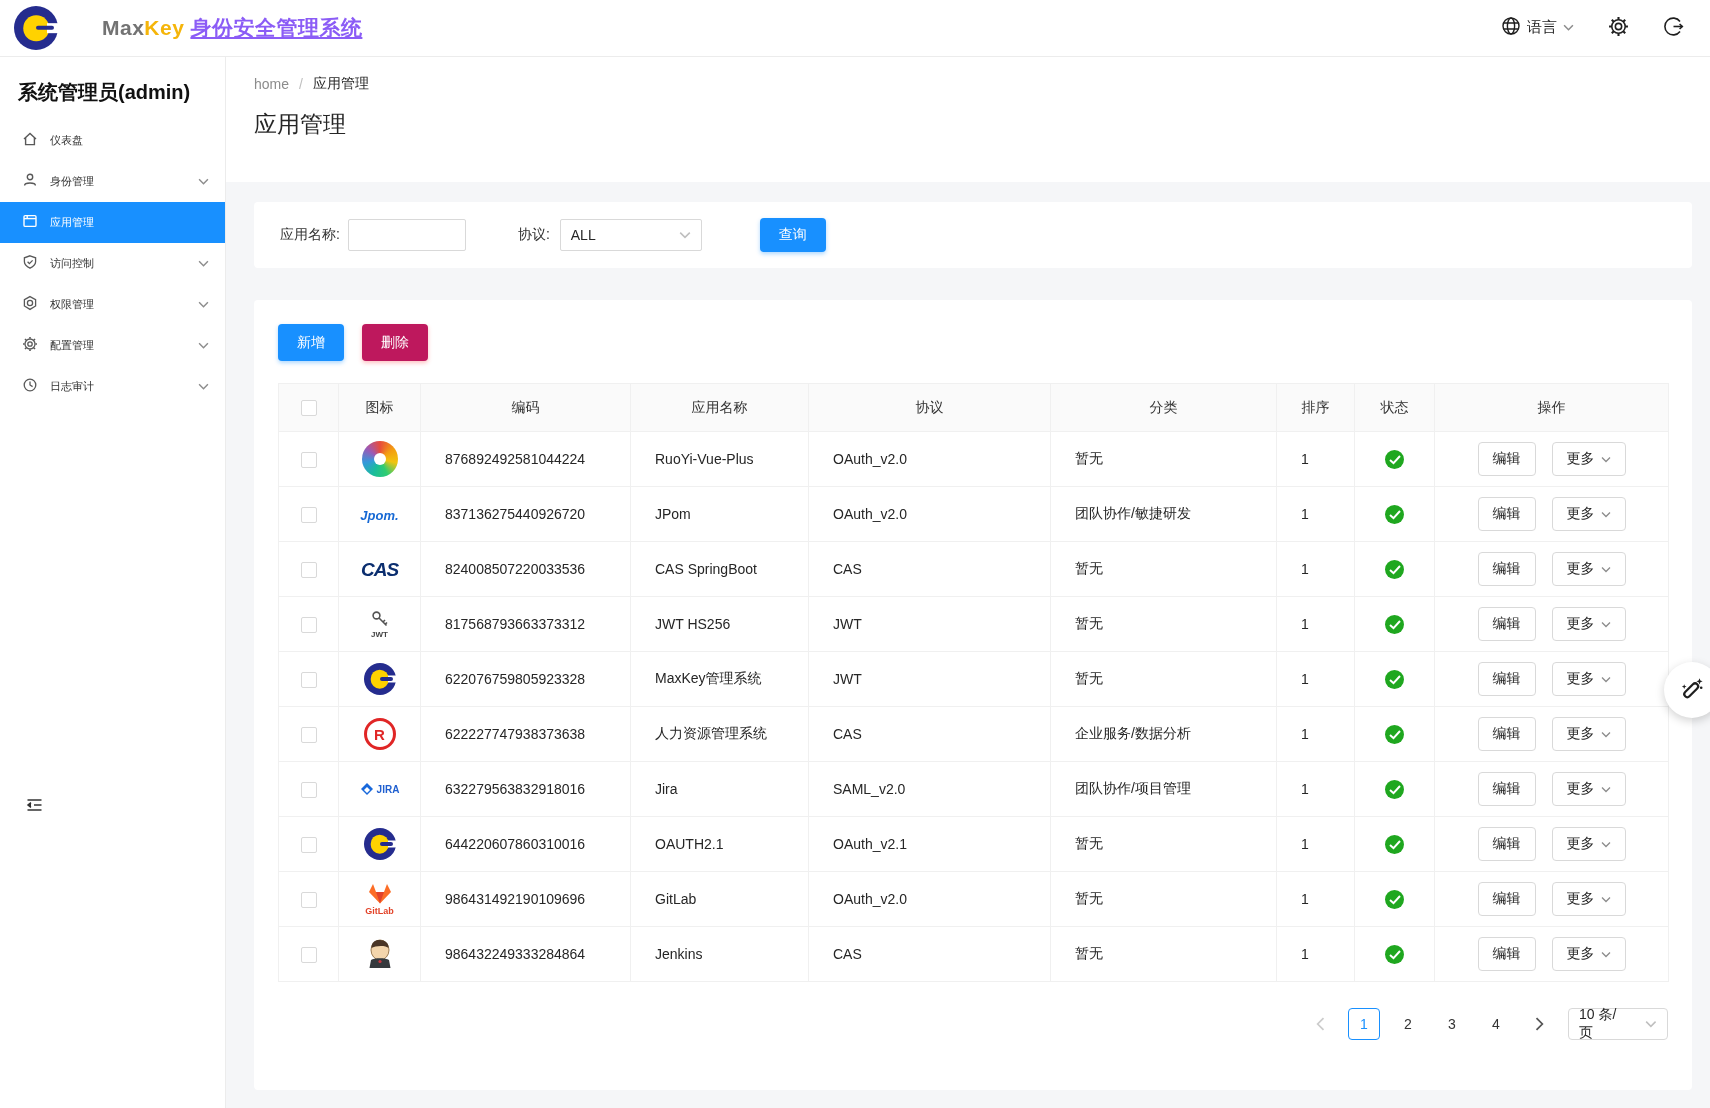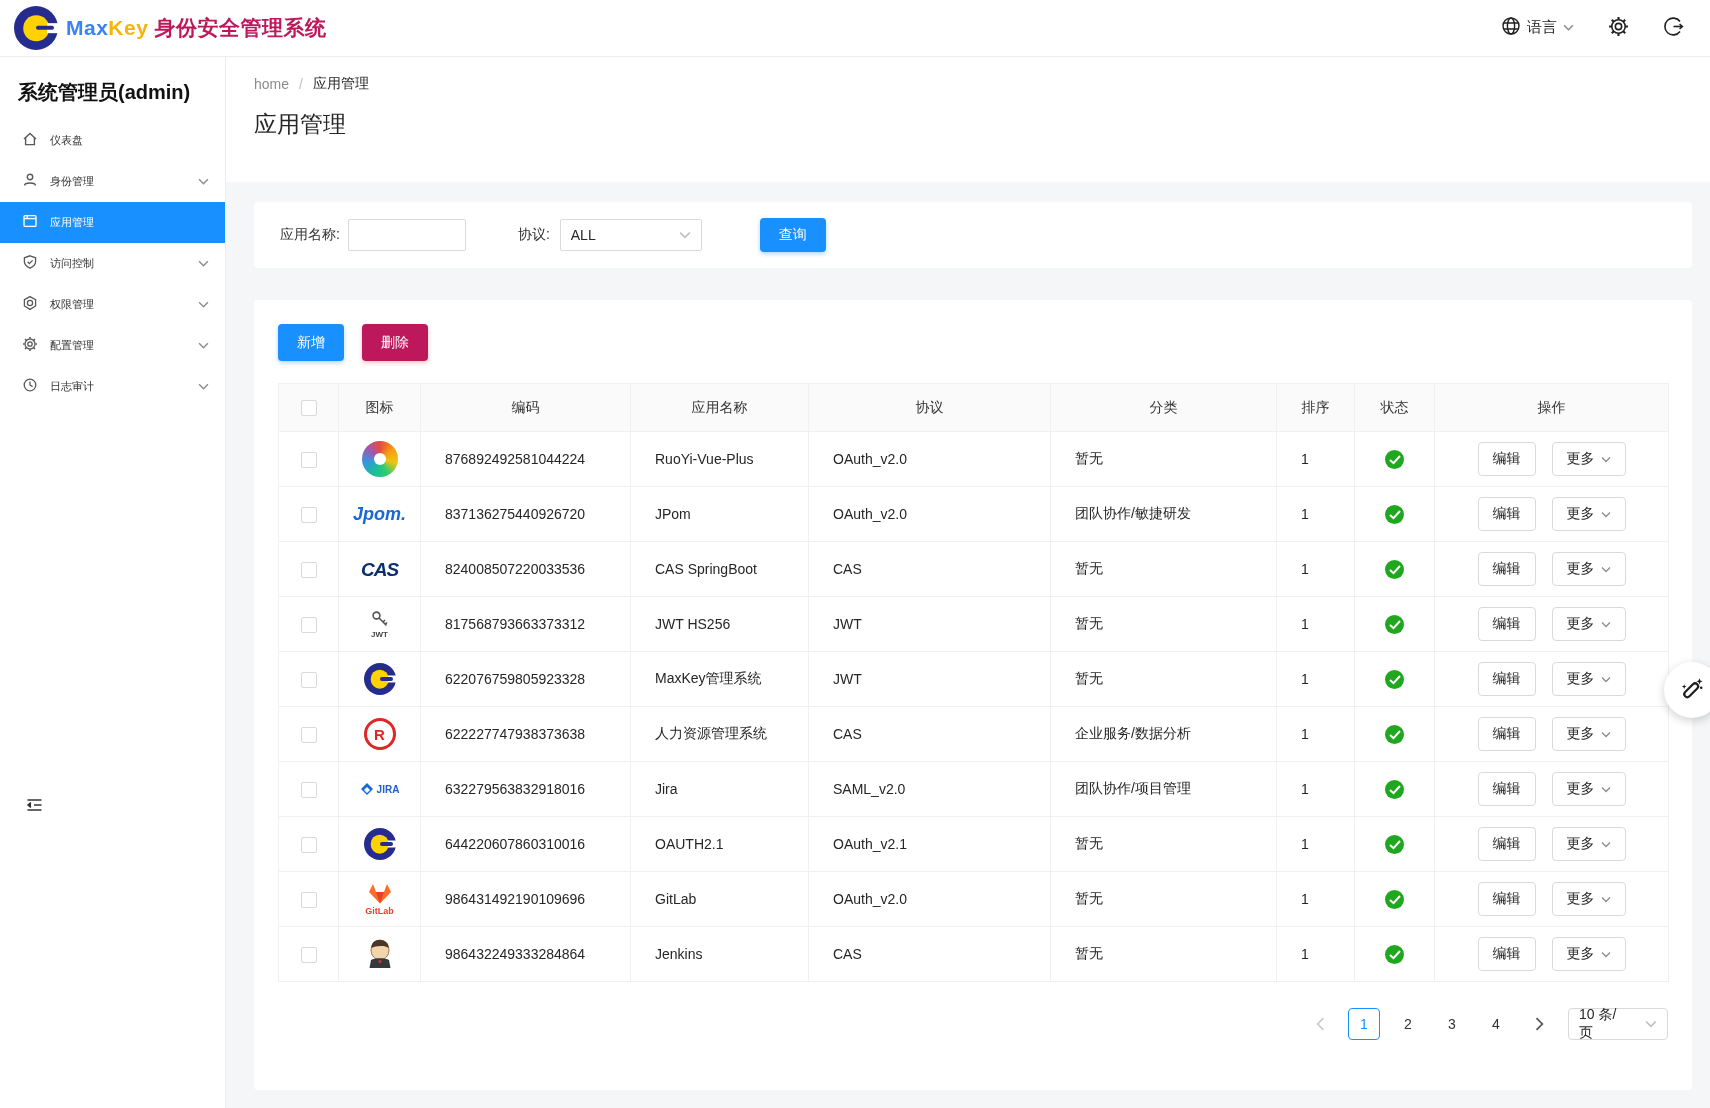--- a/index.html
+++ b/index.html
@@ -7,23 +7,23 @@
   body { font-family:"Liberation Sans","DejaVu Sans",sans-serif; font-size:14px; color:#262626; background:#f5f6f8; position:relative; }
 
   
   .topbar { position:absolute; top:0; left:0; width:1710px; height:57px; background:#fff; border-bottom:1px solid #ececec; display:flex; align-items:center; padding:0 26px 0 14px; z-index:30; }
   .brand { display:flex; align-items:center; gap:8px; }
   .maxkey-mark { position:relative; display:inline-block; width:44px; height:44px; border-radius:50%; background:#252c8e; }
   .maxkey-mark .mk-disc { position:absolute; left:50%; top:50%; width:58%; height:58%; transform:translate(-50%,-50%); border-radius:50%; background:#ffd200; }
   .maxkey-mark .mk-gap { position:absolute; right:-2px; top:50%; width:30%; height:22%; transform:translateY(-50%); background:#fff; }
   .maxkey-mark .mk-dash { position:absolute; right:8%; top:50%; width:42%; height:10%; transform:translateY(-50%); background:#252c8e; border-radius:2px; }
   .brand-text { font-size:21px; font-weight:bold; letter-spacing:.5px; white-space:nowrap; }
-  .brand-max { color:#3b82f6; }
+  .brand-max { color:#737373;margin-left:36px; }
   .brand-key { color:#f5b50a; }
-  .brand-suffix { color:#be185d; margin-left:6px; }
+  .brand-suffix { color:#8b5cf6; margin-left:6px;text-decoration:underline; }
   .topbar-right { margin-left:auto; display:flex; align-items:flex-start; gap:34px; color:#1f1f1f; }
   .lang { display:flex; align-items:center; gap:6px; cursor:pointer; font-size:15px; }
   .icon-btn { display:flex; align-items:center; cursor:pointer; }
 
   
   .sidebar { position:absolute; top:57px; left:0; bottom:0; width:226px; background:#fff; border-right:1px solid #ececec; z-index:20; }
   .side-user { font-weight:bold; font-size:20px; color:#111; padding:22px 18px 14px 18px; }
   .side-item { height:41px; display:flex; align-items:center; gap:12px; padding:0 16px 0 22px; color:#333; cursor:pointer; }
   .side-item svg { flex:0 0 auto; }
   .side-item .lbl { font-size:11px; }
@@ -67,21 +67,21 @@
   .checkbox { display:inline-block; width:16px; height:16px; border:1px solid #d9d9d9; border-radius:2px; background:#fff; vertical-align:middle; cursor:pointer; }
   .c-ops .ops-wrap { display:flex; justify-content:center; gap:16px; }
   .btn-ghost { height:34px; padding:0 14px; background:#fff; border:1px solid #d9d9d9; border-radius:4px; color:#262626; display:flex; align-items:center; gap:6px; }
   .status-ok { display:inline-block; width:19px; height:19px; border-radius:50%; background:#1fa71f; position:relative; vertical-align:middle; }
   .status-ok svg { position:absolute; left:3.5px; top:5px; }
 
   
   .applogo { display:inline-flex; flex-direction:column; align-items:center; justify-content:center; vertical-align:middle; line-height:1; }
   .icon-ruoyi { width:36px; height:36px; border-radius:50%; background:conic-gradient(#e74c3c,#f39c12,#f1c40f,#2ecc71,#1abc9c,#3498db,#9b59b6,#e74c3c); position:relative; }
   .icon-ruoyi::after { content:""; position:absolute; left:50%; top:50%; width:12px; height:12px; transform:translate(-50%,-50%); background:#fff; border-radius:50%; }
-  .icon-jpom { font-size:18px; font-weight:800; font-style:italic; color:#1769d4; }
+  .icon-jpom { font-size:13px; font-weight:800; font-style:italic; color:#1769d4; }
   .icon-cas { font-size:19px; font-weight:800; font-style:italic; color:#0b2e6f; letter-spacing:-1px; }
   .icon-jwt { gap:2px; color:#444; font-size:8px; font-weight:bold; }
   .icon-hr { width:32px; height:32px; border:3px solid #e02626; border-radius:50%; color:#e02626; font-weight:800; font-size:15px; align-items:center; justify-content:center; display:inline-flex; }
   .icon-jira { flex-direction:row; gap:3px; font-size:10px; font-weight:800; color:#1f5fd0; }
   .icon-gitlab { gap:2px; font-size:9px; font-weight:bold; color:#e24329; }
   .mini-mark { width:32px; height:32px; }
   .mini-mark .mk-dash { height:12%; }
 
   
   .pagination { display:flex; justify-content:flex-end; align-items:center; gap:12px; margin-top:26px; width:1390px; }

